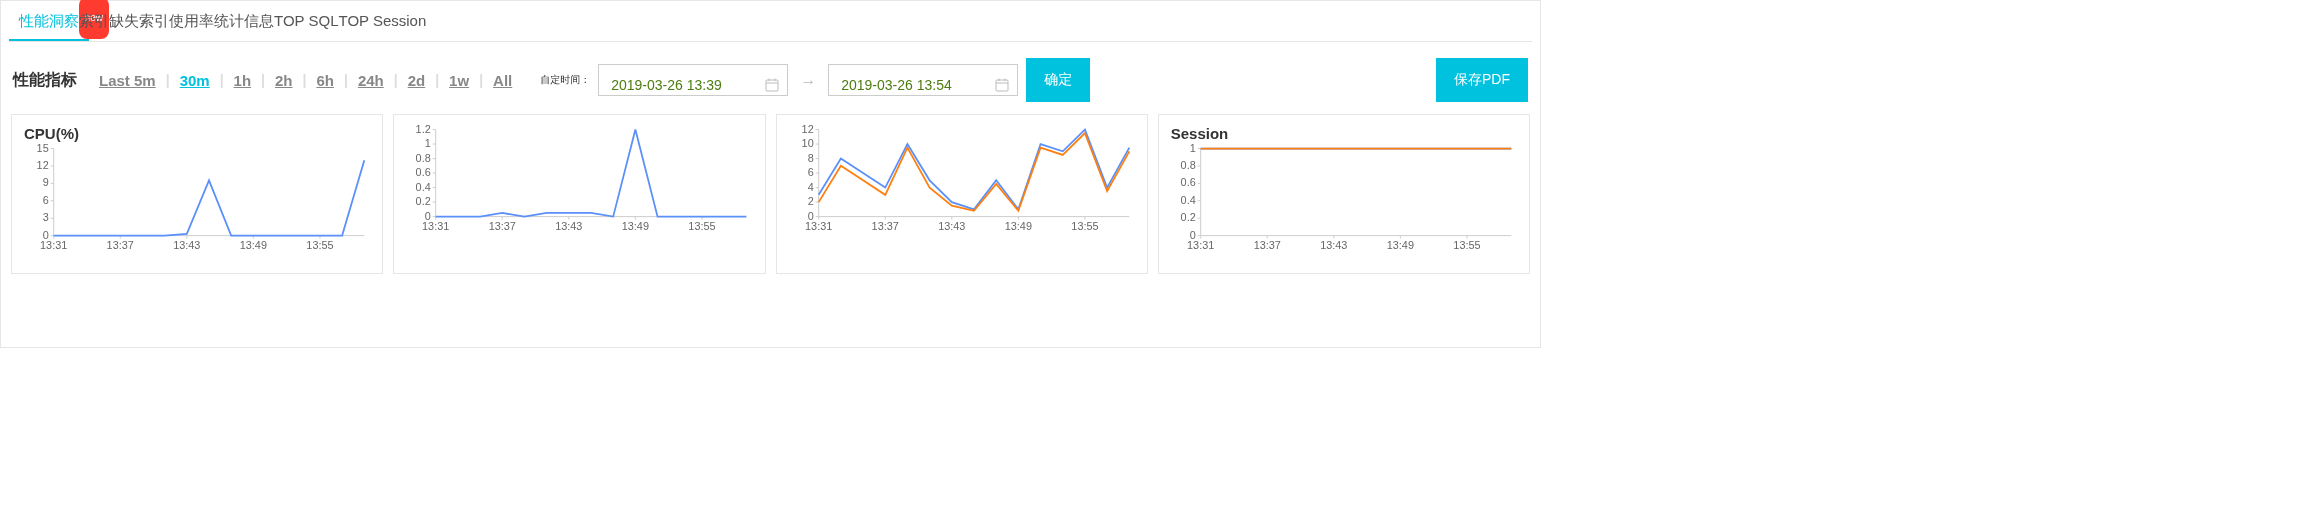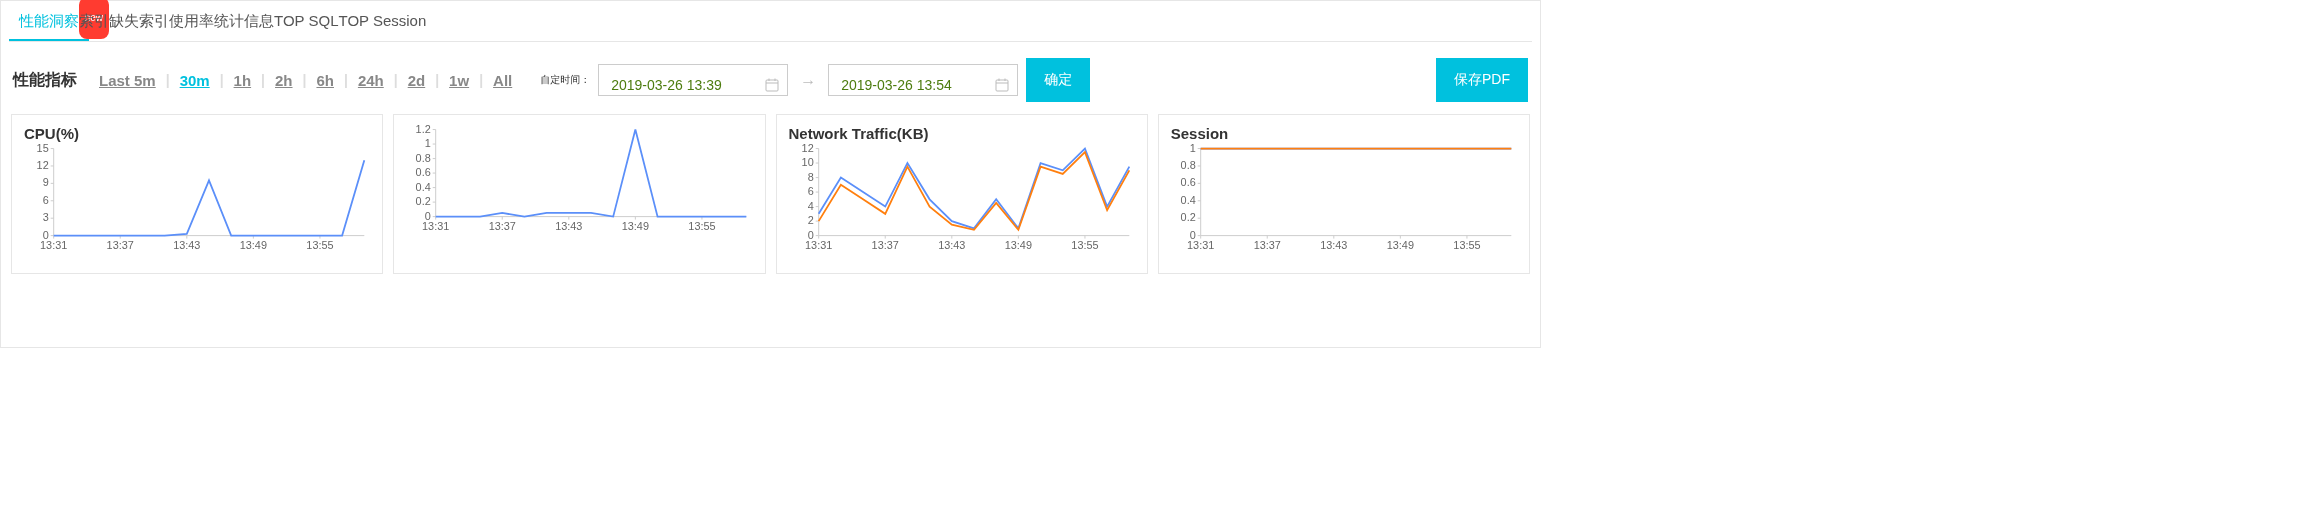--- a/index.html
+++ b/index.html
@@ -278,21 +278,20 @@
             <text x="164.57142857142858" y="106" text-anchor="middle" class="axis-text">13:43</text>
             <line x1="231.85714285714286" y1="92" x2="231.85714285714286" y2="95" stroke="#ccc"></line>
             <text x="231.85714285714286" y="106" text-anchor="middle" class="axis-text">13:49</text>
             <line x1="299.14285714285717" y1="92" x2="299.14285714285717" y2="95" stroke="#ccc"></line>
             <text x="299.14285714285717" y="106" text-anchor="middle" class="axis-text">13:55</text>
             <path d="M30,92L52.42857142857143,92L74.85714285714286,92L97.28571428571429,88.33333333333333L119.71428571428571,92L142.14285714285714,88.33333333333333L164.57142857142858,88.33333333333333L187,88.33333333333333L209.42857142857142,92L231.85714285714286,4L254.28571428571428,92L276.7142857142857,92L299.14285714285717,92L321.57142857142856,92L344,92" fill="none" stroke="#5b8ff9" stroke-width="1.8"></path>
           </svg>
         </div>
       </div>
       <div class="chart-card">
-        <div class="chart-title">Network Traffic(KB)</div>
         <div class="chart-body">
           <svg viewBox="0 0 350 110" width="100%" height="100%">
             <line x1="30" y1="4" x2="30" y2="92" stroke="#ccc"></line>
             <line x1="30" y1="92" x2="344" y2="92" stroke="#ccc"></line>
             <line x1="27" y1="92" x2="30" y2="92" stroke="#ccc"></line>
             <text x="25" y="95" text-anchor="end" class="axis-text">0</text>
             <line x1="27" y1="77.33333333333333" x2="30" y2="77.33333333333333" stroke="#ccc"></line>
             <text x="25" y="80.33333333333333" text-anchor="end" class="axis-text">2</text>
             <line x1="27" y1="62.66666666666667" x2="30" y2="62.66666666666667" stroke="#ccc"></line>
             <text x="25" y="65.66666666666667" text-anchor="end" class="axis-text">4</text>

